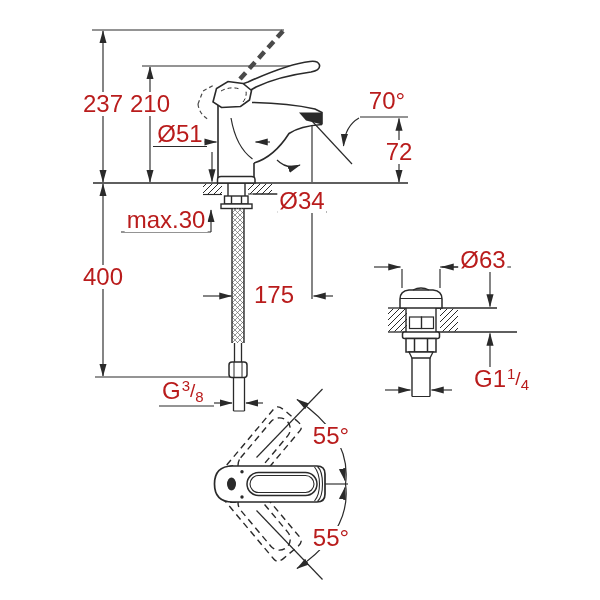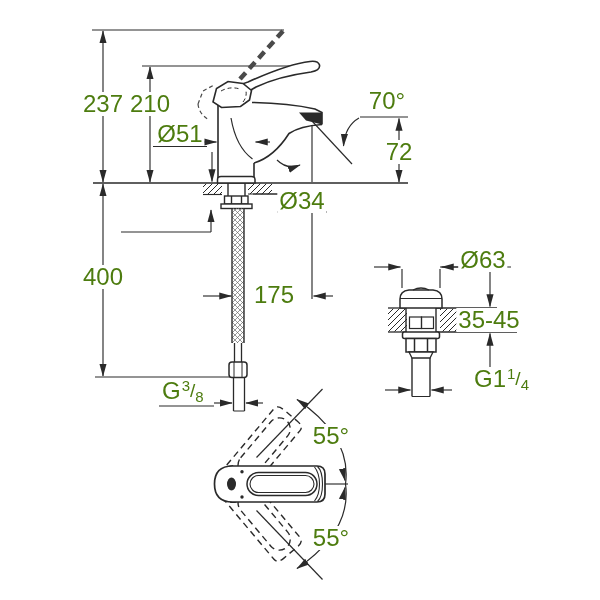--- a/index.html
+++ b/index.html
@@ -1,20 +1,20 @@
 <!DOCTYPE html>
 <html><head>
 <meta charset="utf-8">
 <style>
   html,body{margin:0;padding:0;background:#ffffff;}
   .stage{position:relative;width:600px;height:600px;background:#ffffff;overflow:hidden;
          font-family:"Liberation Sans",sans-serif;}
   .stage svg{position:absolute;left:0;top:0;}
   .labels{position:absolute;left:0;top:0;width:600px;height:600px;pointer-events:none;}
-  .lbl{position:absolute;transform:translate(-50%,-50%);font-size:24px;color:#4d7c0f;
+  .lbl{position:absolute;transform:translate(-50%,-50%);font-size:24px;color:#b91c1c;
        background:#ffffff;padding:0 2px;white-space:nowrap;line-height:1;letter-spacing:0;}
   .frac{transform:none;display:inline-flex;align-items:baseline;background:#ffffff;}
   .frac .big{font-size:24px;}
   .frac .sup{font-size:15px;position:relative;top:-8px;margin-left:1px;}
   .frac .mid{font-size:19px;position:relative;top:-2px;}
   .frac .sub{font-size:15px;position:relative;top:3px;}
 </style>
 </head>
 <body>
 
@@ -227,32 +227,32 @@
   </g>
 </svg>
 
 <div class="labels">
   <span class="lbl" style="left:103px;top:104px">237</span>
   <span class="lbl" style="left:150px;top:104px">210</span>
   <span class="lbl" style="left:180px;top:134px">Ø51</span>
   <span class="lbl" style="left:387px;top:101px">70°</span>
   <span class="lbl" style="left:399px;top:152px">72</span>
   <span class="lbl" style="left:302px;top:201px">Ø34</span>
+  <span class="lbl" style="left:166px;top:220px">max.30</span>
   <span class="lbl" style="left:103px;top:277px">400</span>
   <span class="lbl" style="left:274px;top:295px">175</span>
 
   <span class="lbl frac" style="left:160px;top:379px">
         <span class="big">G</span>
         <span class="sup">3</span>
         <span class="mid">/</span>
         <span class="sub">8</span>
       </span>
 
   <span class="lbl" style="left:483px;top:260px">Ø63</span>
-  <span class="lbl" style="left:489px;top:320px">35-45</span>
 
   <span class="lbl frac" style="left:472px;top:367px">
         <span class="big">G1</span>
         <span class="sup">1</span>
         <span class="mid">/</span>
         <span class="sub">4</span>
       </span>
 
   <span class="lbl" style="left:331px;top:436px">55°</span>
   <span class="lbl" style="left:331px;top:538px">55°</span>

